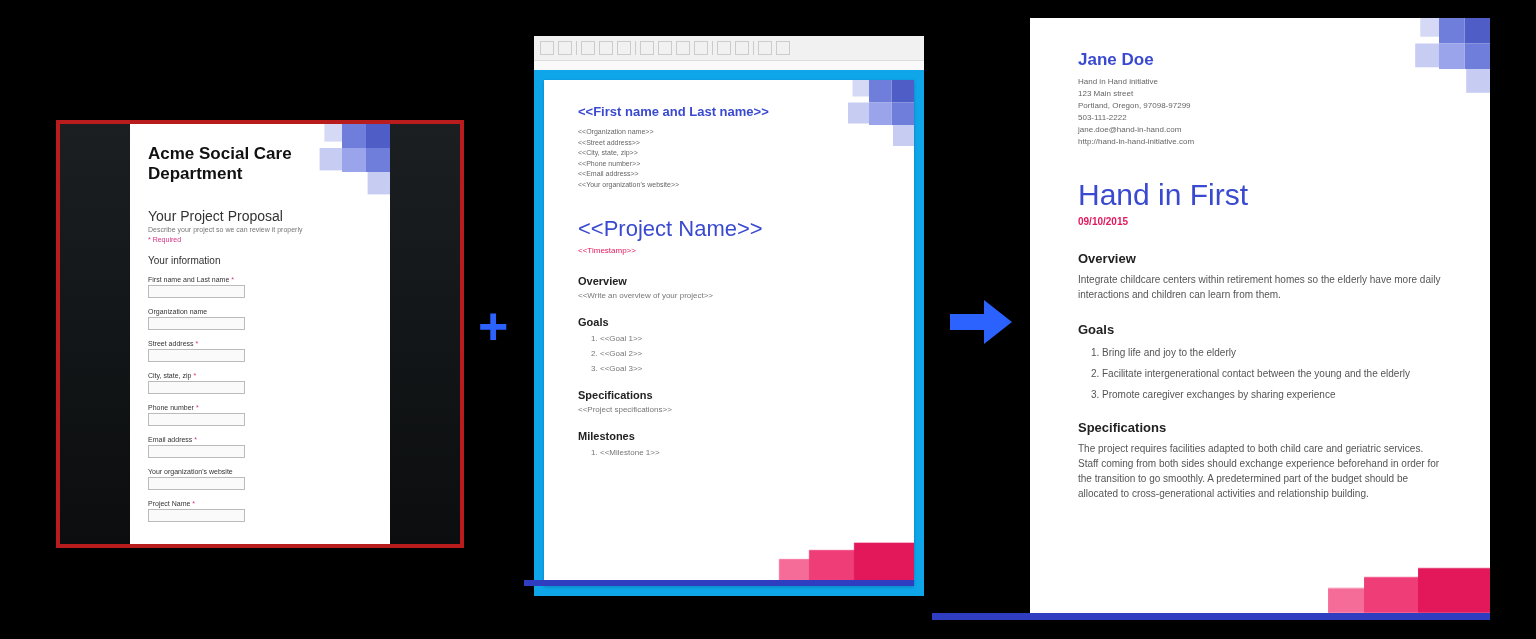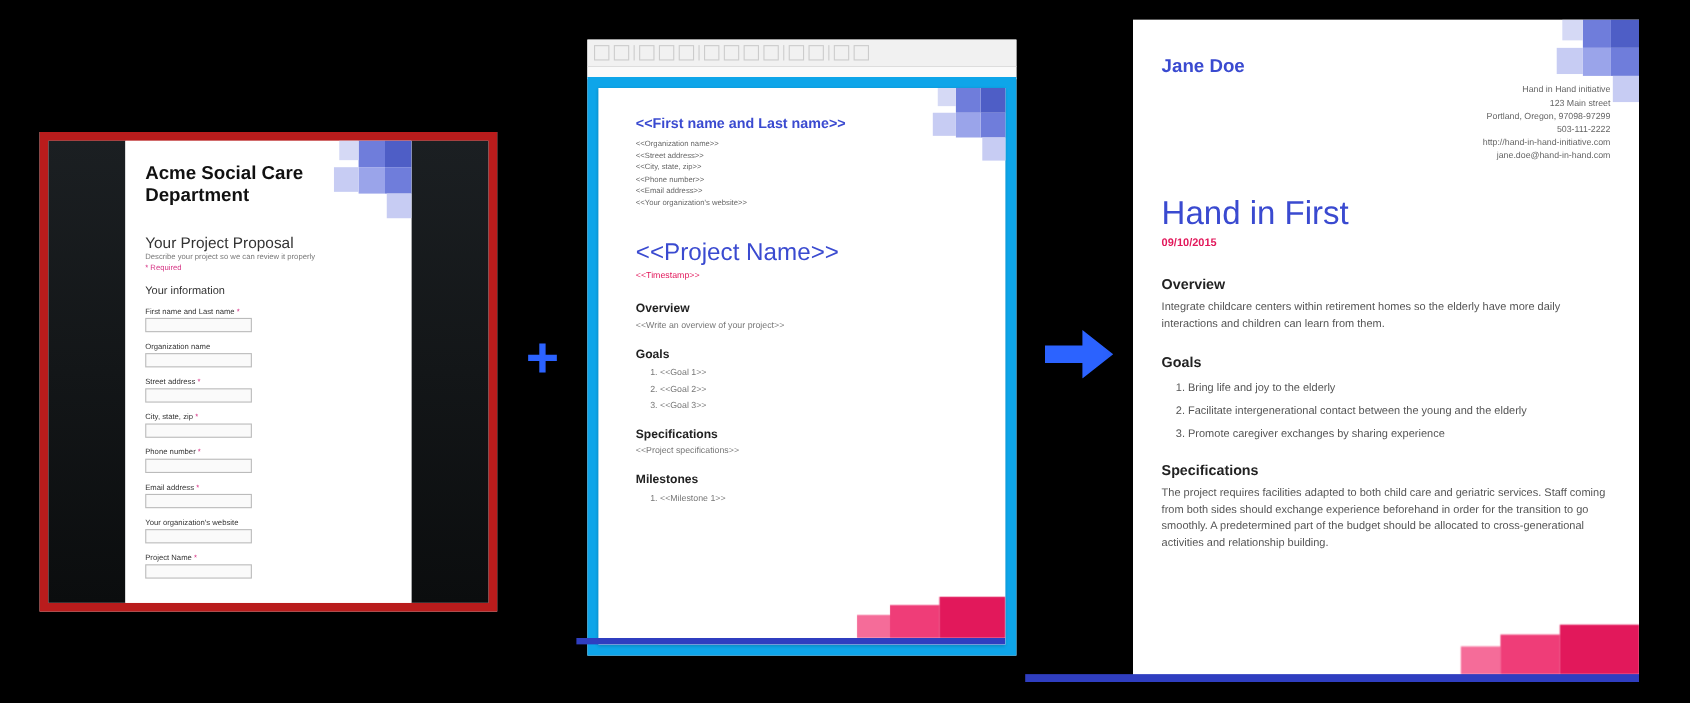--- a/index.html
+++ b/index.html
@@ -17,21 +17,21 @@
   .corner-tr .f{right:0;top:60px;background:#c7ccf3;width:28px;height:28px;}
   .corner-tr .g{right:60px;top:0;background:#d5d9f5;width:22px;height:22px;}
 
   .corner-br{position:absolute;bottom:0;right:0;width:220px;height:80px;pointer-events:none;}
   .corner-br .bar{position:absolute;left:-220px;right:0;bottom:0;height:8px;background:#2f3ec0;}
   .corner-br .p1{position:absolute;right:0;bottom:8px;width:80px;height:50px;background:#e2185b;}
   .corner-br .p2{position:absolute;right:80px;bottom:8px;width:60px;height:40px;background:#ef3d78;}
   .corner-br .p3{position:absolute;right:140px;bottom:8px;width:40px;height:28px;background:#f56c99;}
 
   
-  #p1{left:36px;top:120px;width:400px;height:420px;border:8px solid #b91c1c;}
+  #p1{left:56px;top:120px;width:400px;height:420px;border:4px solid #b91c1c;}
   #p1 .sidebarL{position:absolute;left:0;top:0;bottom:0;width:70px;background:linear-gradient(#1b1f22,#0b0d0e);}
   #p1 .sidebarR{position:absolute;right:0;top:0;bottom:0;width:70px;background:linear-gradient(#1b1f22,#0b0d0e);}
   #p1 .content{position:absolute;left:70px;right:70px;top:0;bottom:0;background:#fff;padding:14px 18px;}
   #p1 .content .corner-tr{scale:.8;transform-origin:top right;}
   #p1 h1{font-size:17px;margin:6px 0 24px;color:#111;font-weight:bold;}
   #p1 h2{font-size:14px;margin:4px 0 2px;color:#333;font-weight:normal;}
   #p1 .sub{font-size:7px;color:#777;margin:0 0 3px;}
   #p1 .req{font-size:7px;color:#d63384;margin:0 0 12px;}
   #p1 .section{font-size:10px;color:#333;margin:0 0 10px;}
   #p1 .field{margin:0 0 10px;}
@@ -56,24 +56,24 @@
   #p2 h3{font-size:11px;margin:16px 0 4px;color:#222;}
   #p2 .ph{font-size:8px;color:#777;}
   #p2 ol{padding-left:22px;margin:4px 0;}
   #p2 ol li{font-size:8px;color:#777;margin:6px 0;}
   #p2 .corner-br{scale:.75;transform-origin:bottom right;}
   #p2 .corner-br .bar{left:-300px;}
 
   
   #p3{left:1030px;top:18px;width:460px;height:602px;}
   #p3 .sheet{position:relative;width:100%;height:100%;background:#fff;}
-  #p3 .pad{padding:32px 26px;}
+  #p3 .pad{padding:32px 48px;}
   #p3 .corner-tr{scale:.85;transform-origin:top right;}
   #p3 .name{color:#3a4ad0;font-size:17px;font-weight:bold;margin:0 0 6px;}
-  #p3 .meta{list-style:none;padding:0;margin:0 0 30px;font-size:8px;color:#666;line-height:1.5;text-align:right;}
+  #p3 .meta{list-style:none;padding:0;margin:0 0 30px;font-size:8px;color:#666;line-height:1.5;}
   #p3 h2.proj{color:#3a4ad0;font-size:30px;margin:0 0 4px;font-weight:normal;}
   #p3 .ts{font-size:10px;color:#e2185b;margin:0 0 24px;font-weight:bold;}
   #p3 h3{font-size:13px;margin:20px 0 6px;color:#222;font-weight:bold;}
   #p3 p{font-size:10px;color:#555;line-height:1.5;margin:0;}
   #p3 ol{padding-left:24px;margin:6px 0;}
   #p3 ol li{font-size:10px;color:#555;margin:10px 0;}
   #p3 .corner-br{scale:.9;transform-origin:bottom right;}
   #p3 .corner-br .bar{left:-400px;}
 
   
@@ -229,22 +229,22 @@
           <div class="sq f"></div>
           <div class="sq g"></div>
       </div>
       <div class="pad">
         <div class="name">Jane Doe</div>
         <ul class="meta" id="out-meta">
             <li>Hand in Hand initiative</li>
             <li>123 Main street</li>
             <li>Portland, Oregon, 97098-97299</li>
             <li>503-111-2222</li>
+            <li>jane.doe@hand-in-hand.com</li>
             <li>http://hand-in-hand-initiative.com</li>
-            <li>jane.doe@hand-in-hand.com</li>
           </ul>
         <h2 class="proj">Hand in First</h2>
         <div class="ts">09/10/2015</div>
         <h3>Overview</h3>
         <p>Integrate childcare centers within retirement homes so the elderly have more daily interactions and children can learn from them.</p>
         <h3>Goals</h3>
         <ol id="out-goals">
             <li>Bring life and joy to the elderly</li>
             <li>Facilitate intergenerational contact between the young and the elderly</li>
             <li>Promote caregiver exchanges by sharing experience</li>

